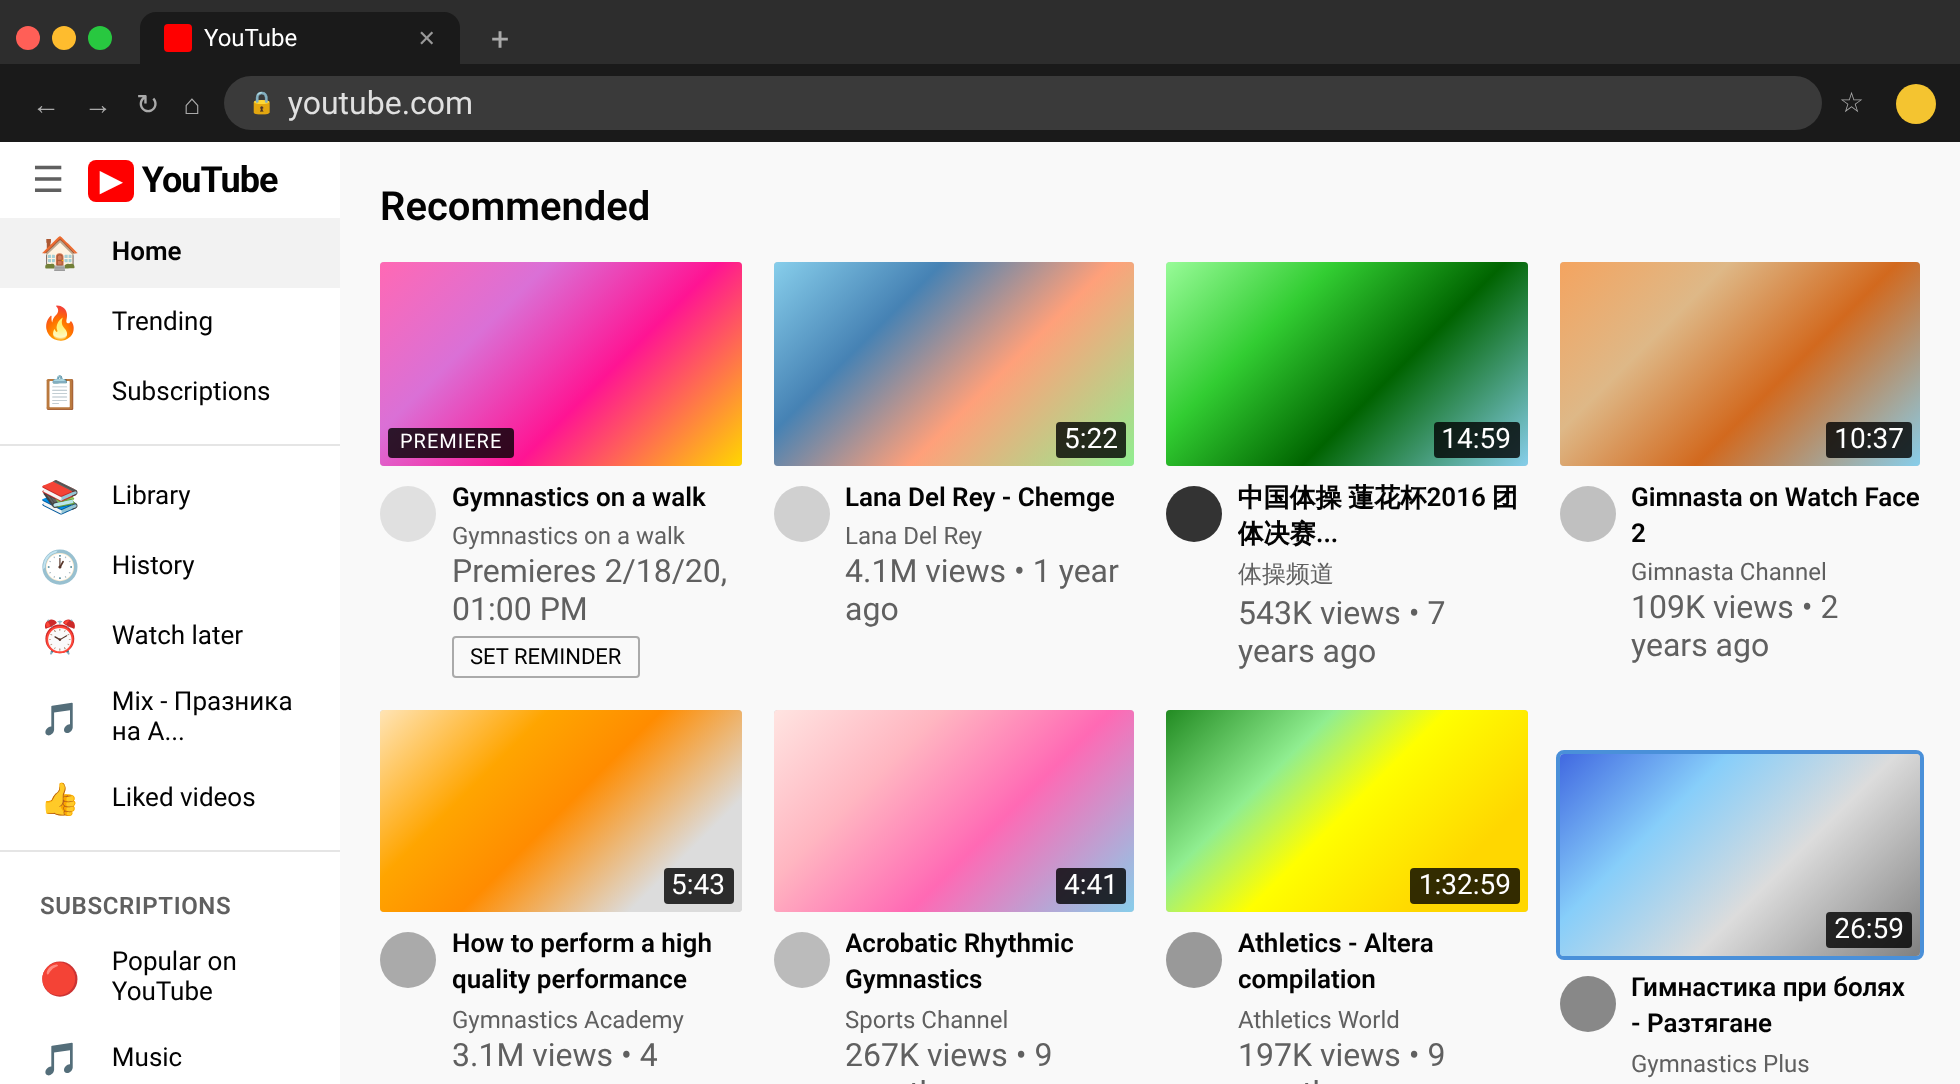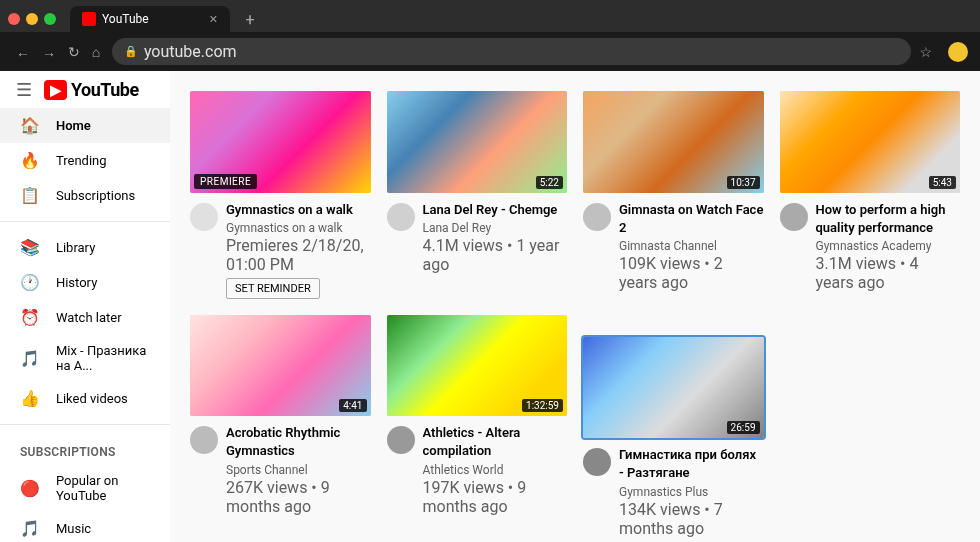--- a/index.html
+++ b/index.html
@@ -49,21 +49,21 @@
     .sidebar-divider { border: none; border-top: 1px solid #e5e5e5; margin: 8px 0; }
 
     
     .main-content { flex: 1; overflow-y: auto; padding: 20px; }
     .page-title { font-size: 20px; font-weight: 600; color: #030303; margin-bottom: 16px; }
 
     .videos-grid { display: grid; grid-template-columns: repeat(4, 1fr); gap: 16px; }
     .video-card { cursor: pointer; }
     .thumb-container { position: relative; width: 100%; padding-bottom: 56.25%; background: #ccc; border-radius: 2px; overflow: hidden; margin-bottom: 8px; }
     .thumb-placeholder { position: absolute; top: 0; left: 0; width: 100%; height: 100%; }
-    .duration-badge { position: absolute; bottom: 4px; right: 4px; background: rgba(0,0,0,0.8); color: #fff; font-size: 10px; padding: 1px 4px; border-radius: 2px; }
+    .duration-badge { position: absolute; bottom: 4px; right: 4px; background: rgba(0,0,0,0.8); color: #fff; font-size: 14px; padding: 1px 4px; border-radius: 2px; }
     .premiere-badge { position: absolute; bottom: 4px; left: 4px; background: rgba(0,0,0,0.8); color: #fff; font-size: 10px; padding: 2px 6px; border-radius: 2px; letter-spacing: 0.5px; }
     .video-info { display: flex; gap: 8px; }
     .channel-avatar { width: 28px; height: 28px; border-radius: 50%; background: #aaa; flex-shrink: 0; margin-top: 2px; }
     .video-meta { flex: 1; }
     .video-title { font-size: 13px; font-weight: 600; color: #030303; line-height: 1.4; margin-bottom: 2px; display: -webkit-box; -webkit-line-clamp: 2; -webkit-box-orient: vertical; overflow: hidden; }
     .video-channel { font-size: 12px; color: #606060; margin-bottom: 1px; }
     .video-stats { font-size: 16px; color: #606060; }
     .set-reminder-btn { display: inline-block; margin-top: 4px; font-size: 11px; border: 1px solid #aaa; color: #030303; padding: 3px 8px; border-radius: 2px; cursor: pointer; }
     .t2 { background: linear-gradient(135deg, #ff69b4 0%, #da70d6 30%, #ff1493 60%, #ffd700 100%); }
     .t3 { background: linear-gradient(135deg, #87ceeb 0%, #4682b4 30%, #ffa07a 60%, #90ee90 100%); }
@@ -160,20 +160,21 @@
       <span>Popular on YouTube</span>
     </div>
     <div class="sidebar-item">
       <span class="icon">🎵</span>
       <span>Music</span>
     </div>
 
   </div>
 
   <div class="main-content">
+    <h1 class="page-title">Recommended</h1>
     <div class="videos-grid" id="videos-grid">
     <div class="video-card">
     <div class="thumb-container">
       <div class="thumb-placeholder t2"></div>
       <span class="premiere-badge">PREMIERE</span>
 
     </div>
 
     <div class="video-info">
       <div class="channel-avatar" style="background:#e0e0e0"></div>
@@ -197,20 +198,37 @@
       <div class="video-meta">
         <div class="video-title">Lana Del Rey - Chemge</div>
         <div class="video-channel">Lana Del Rey</div>
         <div class="video-stats">4.1M views • 1 year ago</div>
 
       </div>
     </div>
   </div>
         <div class="video-card">
     <div class="thumb-container">
+      <div class="thumb-placeholder t6"></div>
+
+      <span class="duration-badge">14:59</span>
+    </div>
+
+    <div class="video-info">
+      <div class="channel-avatar" style="background:#333"></div>
+      <div class="video-meta">
+        <div class="video-title">中国体操 蓮花杯2016 团体决赛...</div>
+        <div class="video-channel">体操频道</div>
+        <div class="video-stats">543K views • 7 years ago</div>
+
+      </div>
+    </div>
+  </div>
+        <div class="video-card">
+    <div class="thumb-container">
       <div class="thumb-placeholder t4"></div>
 
       <span class="duration-badge">10:37</span>
     </div>
 
     <div class="video-info">
       <div class="channel-avatar" style="background:#c0c0c0"></div>
       <div class="video-meta">
         <div class="video-title">Gimnasta on Watch Face 2</div>
         <div class="video-channel">Gimnasta Channel</div>

